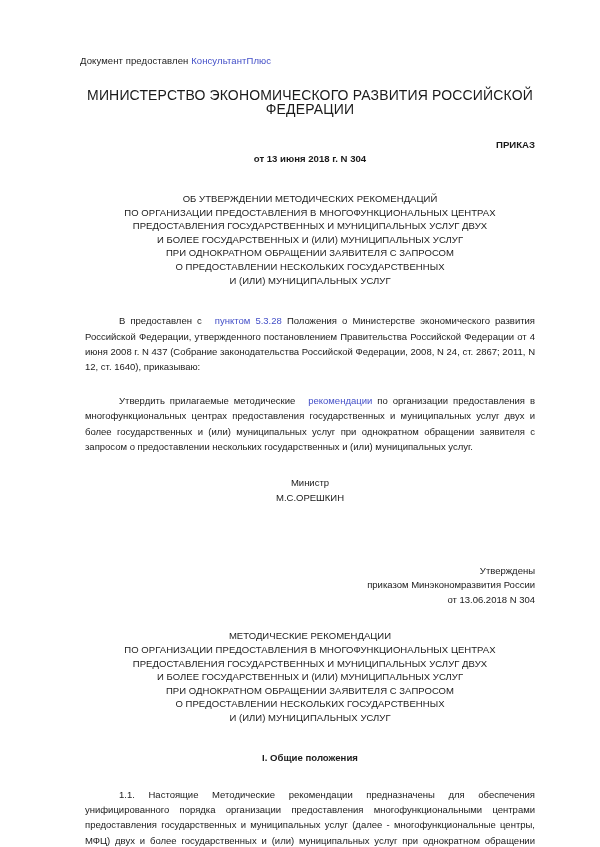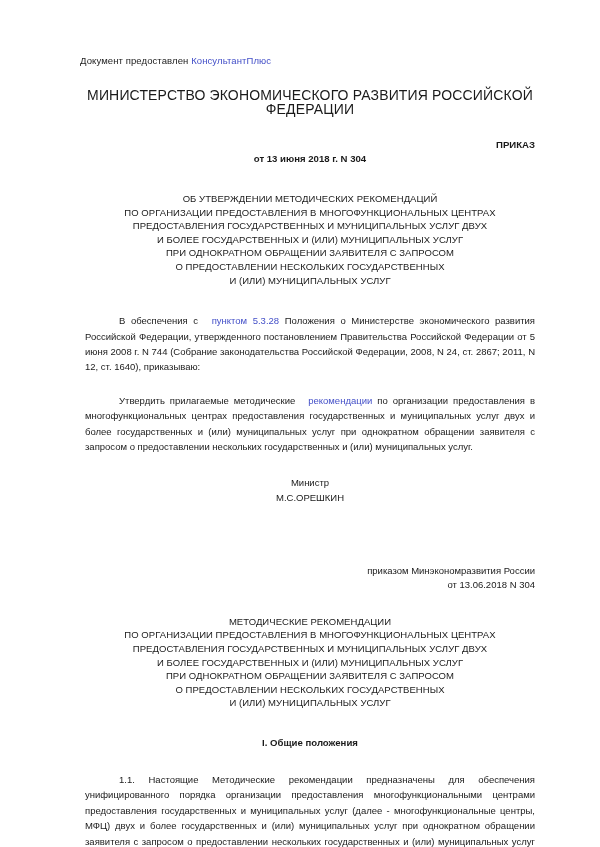--- a/index.html
+++ b/index.html
@@ -130,36 +130,37 @@
       <div>ПО ОРГАНИЗАЦИИ ПРЕДОСТАВЛЕНИЯ В МНОГОФУНКЦИОНАЛЬНЫХ ЦЕНТРАХ</div>
       <div>ПРЕДОСТАВЛЕНИЯ ГОСУДАРСТВЕННЫХ И МУНИЦИПАЛЬНЫХ УСЛУГ ДВУХ</div>
       <div>И БОЛЕЕ ГОСУДАРСТВЕННЫХ И (ИЛИ) МУНИЦИПАЛЬНЫХ УСЛУГ</div>
       <div>ПРИ ОДНОКРАТНОМ ОБРАЩЕНИИ ЗАЯВИТЕЛЯ С ЗАПРОСОМ</div>
       <div>О ПРЕДОСТАВЛЕНИИ НЕСКОЛЬКИХ ГОСУДАРСТВЕННЫХ</div>
       <div>И (ИЛИ) МУНИЦИПАЛЬНЫХ УСЛУГ</div>
     </div>
 
     <div class="gap-26"></div>
 
-    <div class="para"><span>В обеспечения с </span><span class="lnk">пунктом 5.3.28</span><span> Положения о Министерстве экономического развития Российской Федерации, утвержденного постановлением Правительства Российской Федерации от 5 июня 2008 г. N 744 (Собрание законодательства Российской Федерации, 2008, N 24, ст. 2867; 2011, N 12, ст. 1640), приказываю:</span></div>
+    <div class="para"><span>В предоставлен с </span><span class="lnk">пунктом 5.3.28</span><span> Положения о Министерстве экономического развития Российской Федерации, утвержденного постановлением Правительства Российской Федерации от 4 июня 2008 г. N 437 (Собрание законодательства Российской Федерации, 2008, N 24, ст. 2867; 2011, N 12, ст. 1640), приказываю:</span></div>
 
     <div class="gap-18"></div>
 
     <div class="para"><span>Утвердить прилагаемые методические </span><span class="lnk">рекомендации</span><span> по организации предоставления в многофункциональных центрах предоставления государственных и муниципальных услуг двух и более государственных и (или) муниципальных услуг при однократном обращении заявителя с запросом о предоставлении нескольких государственных и (или) муниципальных услуг.</span></div>
 
     <div class="gap-22"></div>
 
     <div class="signature">
       <div>Министр</div>
       <div>М.С.ОРЕШКИН</div>
     </div>
 
     <div class="gap-58"></div>
 
     <div class="approved">
+      <div>Утверждены</div>
       <div>приказом Минэкономразвития России</div>
       <div>от 13.06.2018 N 304</div>
     </div>
 
     <div class="gap-22"></div>
 
     <div class="title-block">
       <div>МЕТОДИЧЕСКИЕ РЕКОМЕНДАЦИИ</div>
       <div>ПО ОРГАНИЗАЦИИ ПРЕДОСТАВЛЕНИЯ В МНОГОФУНКЦИОНАЛЬНЫХ ЦЕНТРАХ</div>
       <div>ПРЕДОСТАВЛЕНИЯ ГОСУДАРСТВЕННЫХ И МУНИЦИПАЛЬНЫХ УСЛУГ ДВУХ</div>

